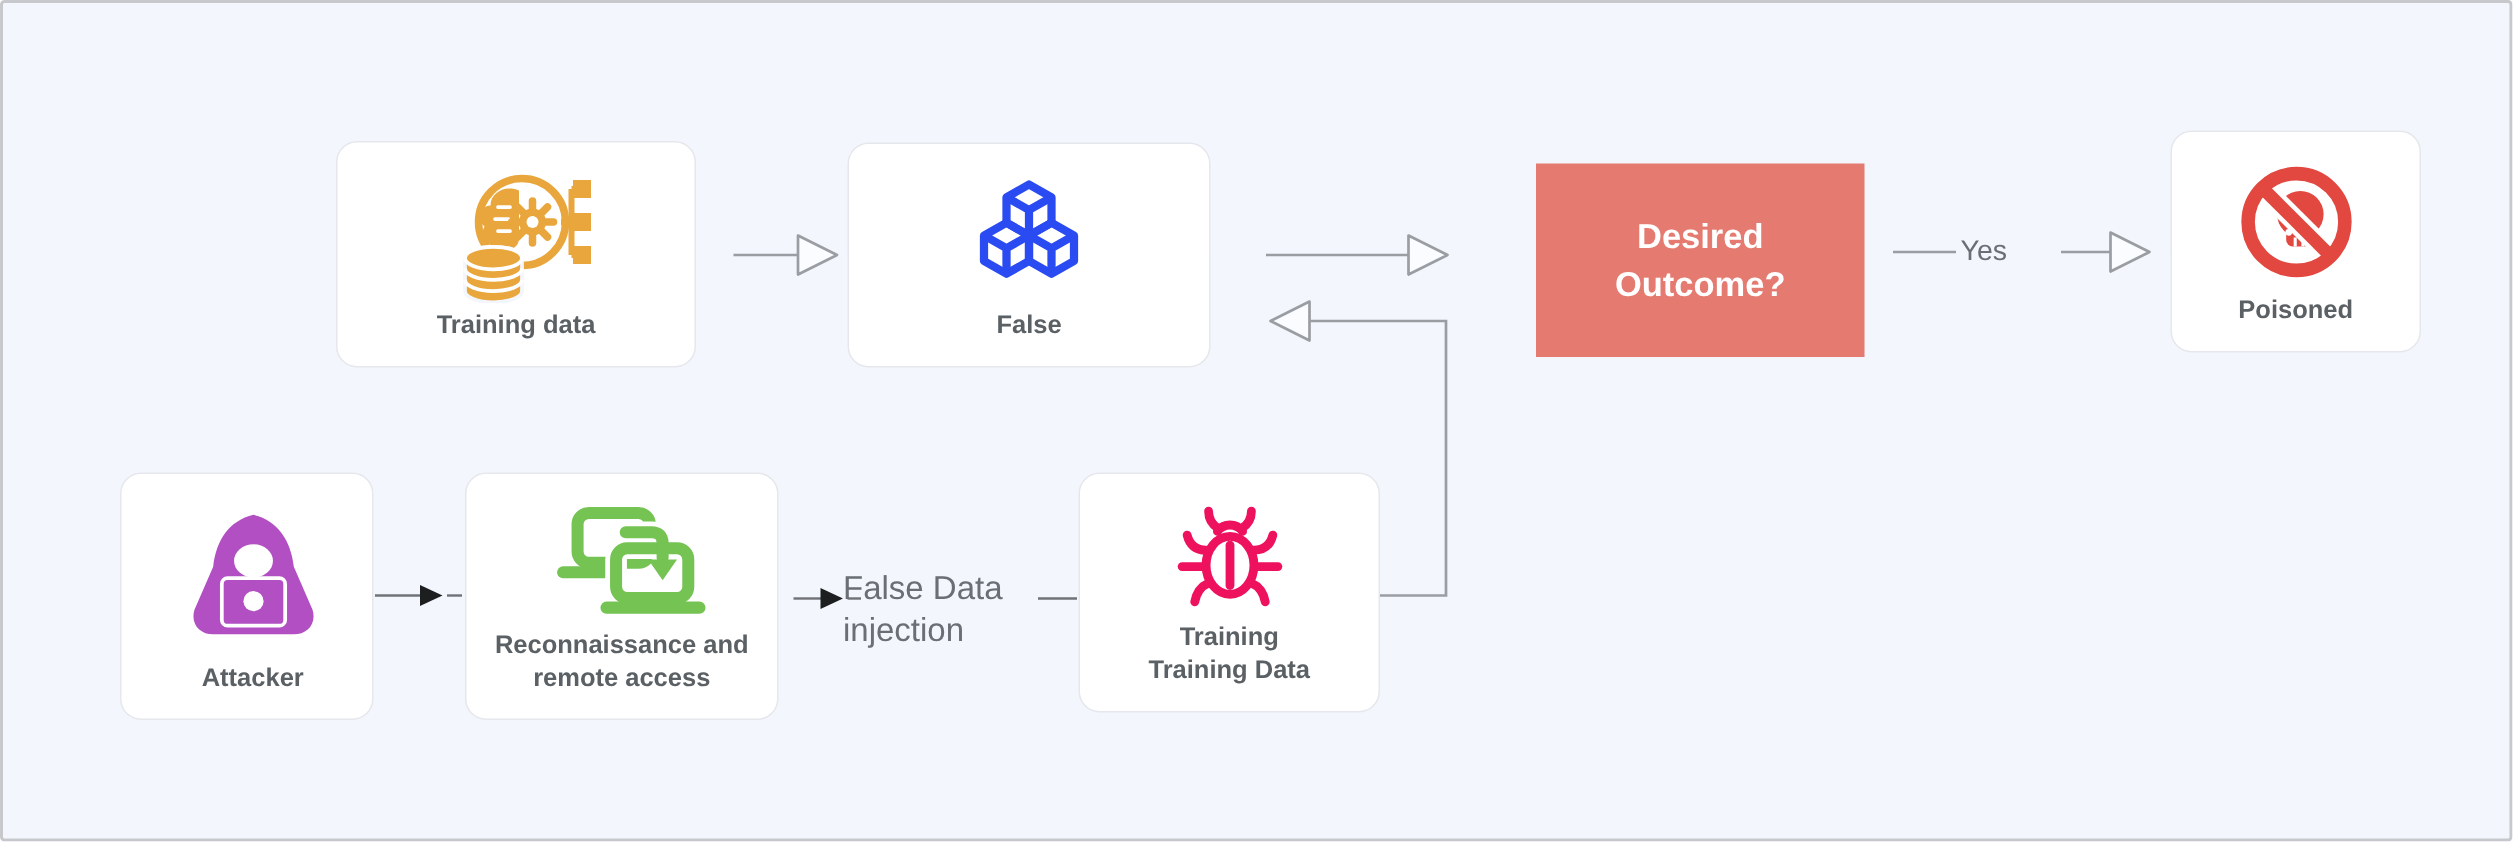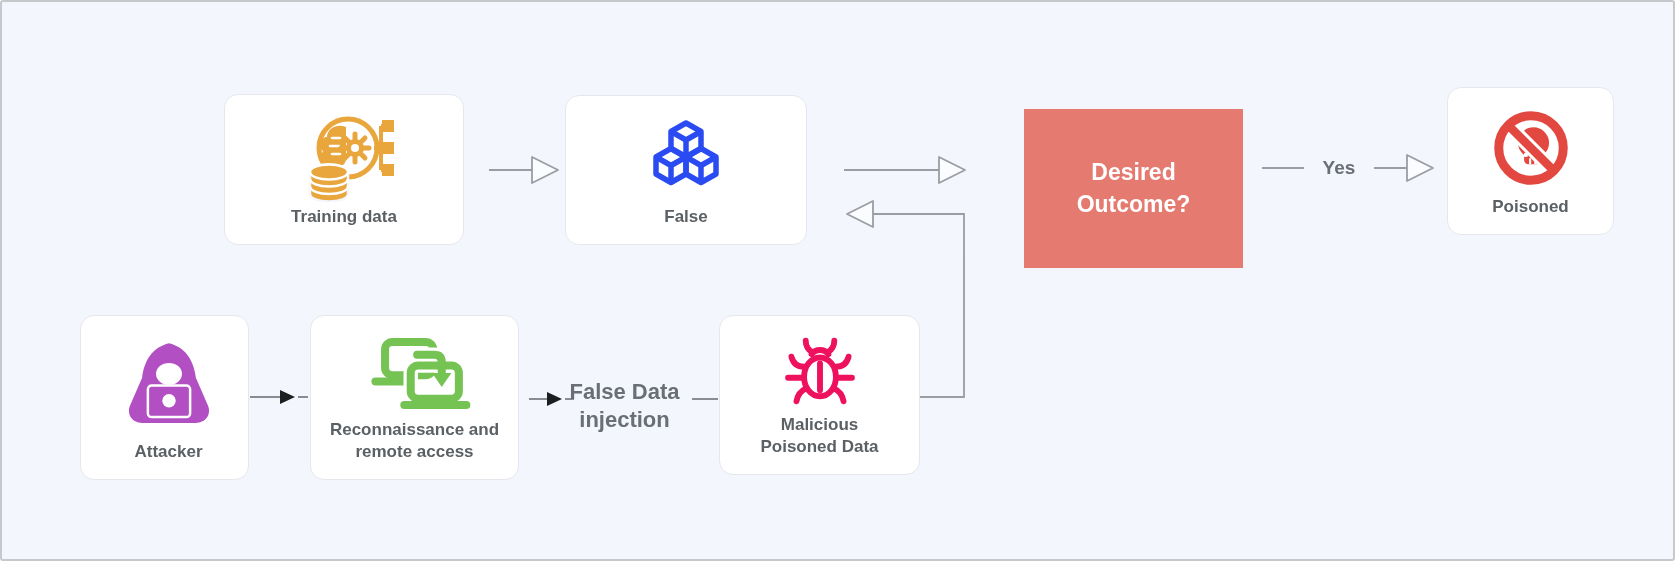--- a/index.html
+++ b/index.html
@@ -49,23 +49,22 @@
   .decision .decision-label{
     color:#ffffff;
     font-size:23px;
     font-weight:700;
     text-align:center;
     line-height:1.35;
     width:150px;
   }
   .edge-label{
     position:absolute;
-    font-weight:700;
+    font-weight:400;
     color:#6a6f74;
-    text-align:center;
     line-height:1.25;
   }
   #edge-yes-label{ left:1305px; top:154px; width:64px; font-size:19px;}
   #edge-false-data-label{ left:560px; top:376px; width:125px; font-size:22px;}
   svg.overlay{position:absolute;left:0;top:0;pointer-events:none;}
 </style>
 </head>
 <body>
 
 <div class="canvas">
@@ -157,21 +156,21 @@
           <path d="M18,41 L33,49.5 L48,41 M33,49.5 L33,66.5"></path>
 
           <path d="M63,32.5 L78,41 L78,58 L63,66.5 L48,58 L48,41 Z"></path>
           <path d="M48,41 L63,49.5 L78,41 M63,49.5 L63,66.5"></path>
         </g>
       </svg>
     </div>
     <div class="card-label">False</div>
   </div>
 
-  <div class="decision" style="left:1022px;top:107px;width:219px;height:159px;">
+  <div class="decision" style="left:1022px;top:107px;width:219px;height:129px;">
     <div class="decision-label">Desired Outcome?</div>
   </div>
 
   <div class="card" style="left:1445px;top:85px;width:167px;height:148px;">
     <div class="icon-wrap">
       <svg width="86" height="86" viewBox="0 0 100 100">
 
         <g fill="#e2483f">
           <circle cx="53" cy="44" r="18"></circle>
           <rect x="42" y="50" width="22" height="19" rx="5"></rect>
@@ -234,19 +233,19 @@
           <path d="M59,28 Q67,23 67,14"></path>
           <path d="M31,45 Q19,45 16,33"></path>
           <path d="M29,58 H12"></path>
           <path d="M33,71 Q24,75 22,86"></path>
           <path d="M69,45 Q81,45 84,33"></path>
           <path d="M71,58 H88"></path>
           <path d="M67,71 Q76,75 78,86"></path>
         </g>
       </svg>
     </div>
-    <div class="card-label" style="width:135px;">Malicious Poisoned Data</div>
+    <div class="card-label" style="width:135px;">Training Training Data</div>
   </div>
 
   <div class="edge-label" id="edge-yes-label">Yes</div>
   <div class="edge-label" id="edge-false-data-label">False Data injection</div>
 
 </div>
 
 </body></html>

